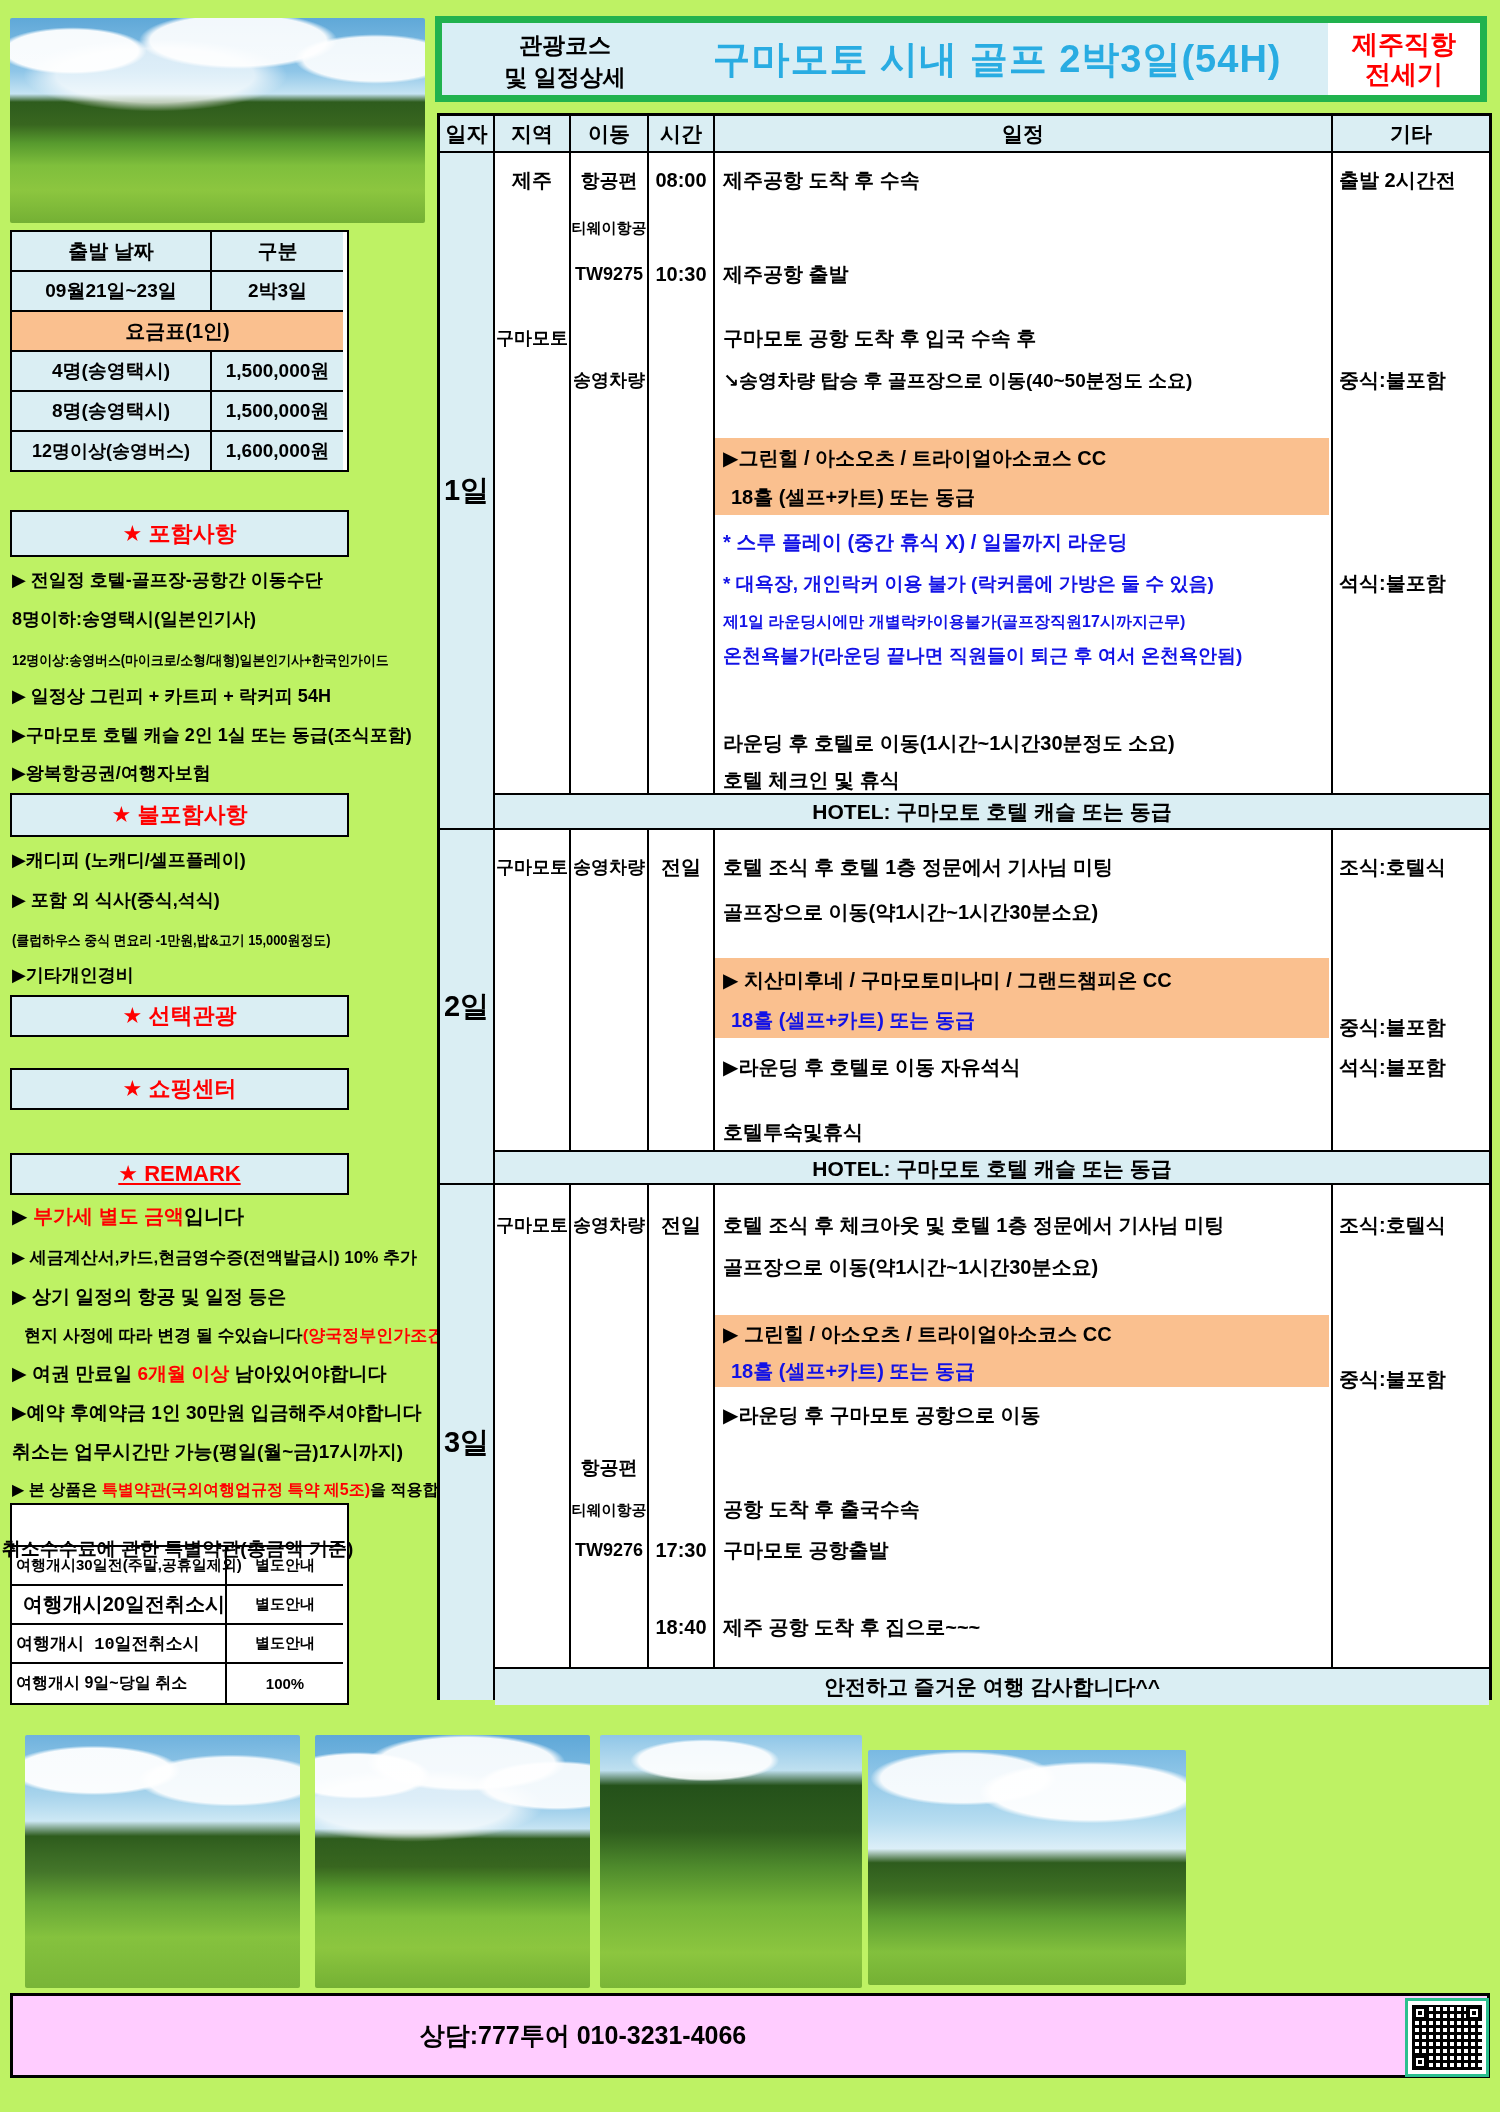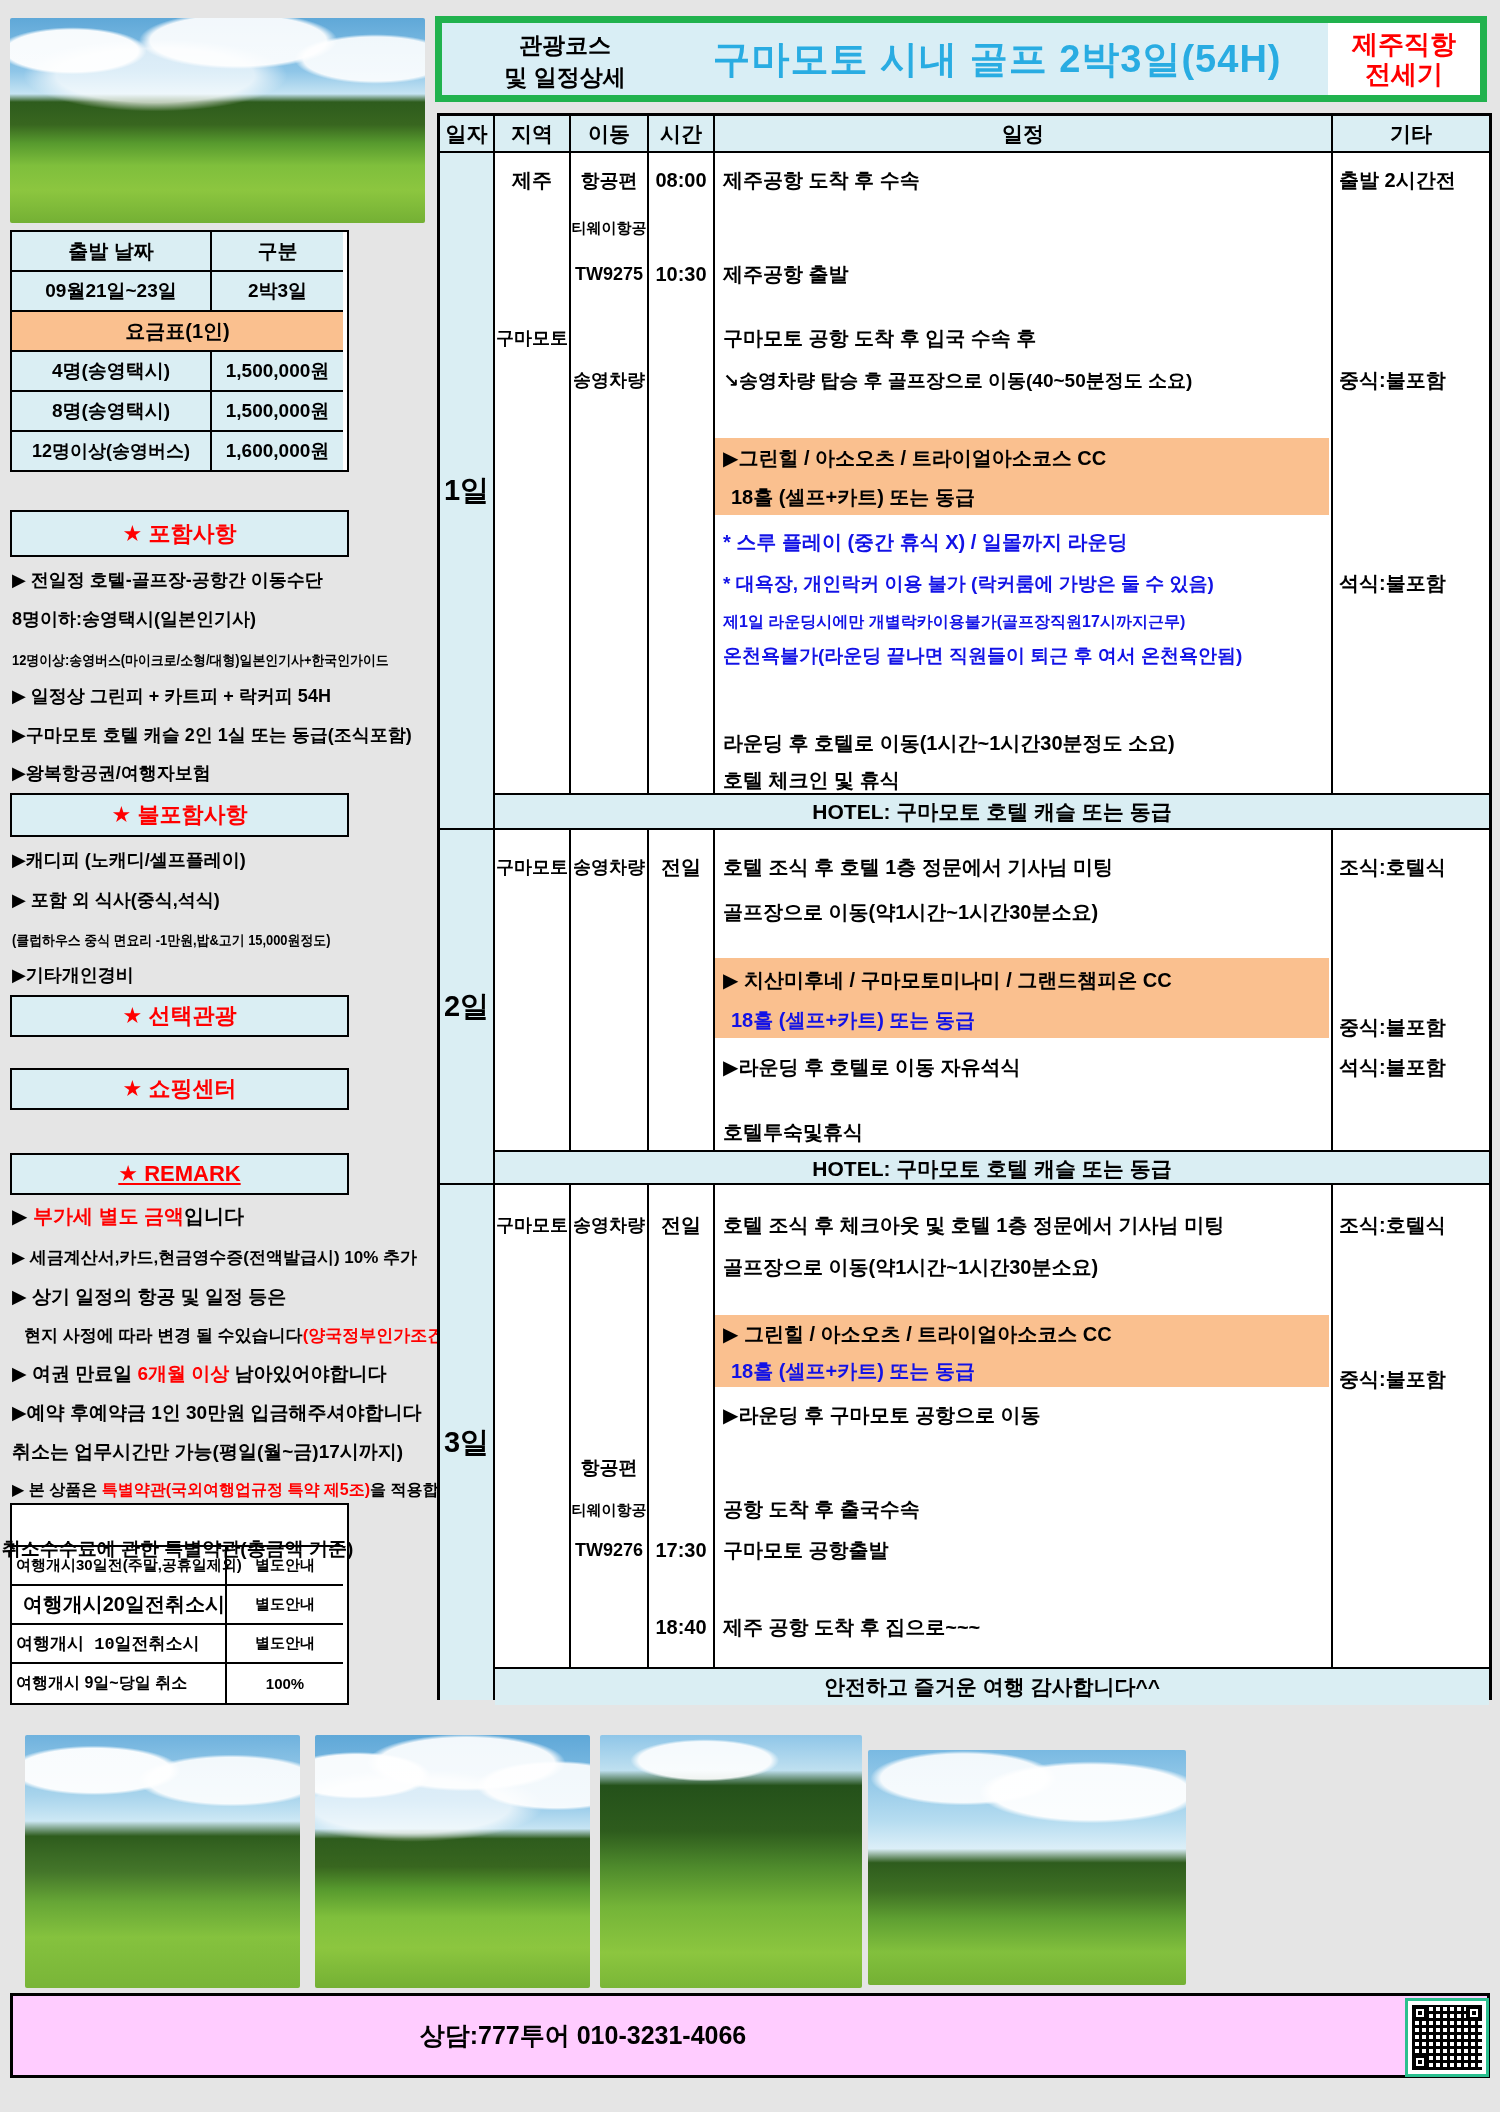--- a/index.html
+++ b/index.html
@@ -1,16 +1,16 @@
 <!DOCTYPE html>
 <html><head>
 <meta charset="utf-8">
 <style>
   html,body{margin:0;padding:0;background:#fff;}
-  #page{position:relative;width:1500px;height:2112px;background:#e5e5e5;overflow:hidden;
+  #page{position:relative;width:1500px;height:2112px;background:#bef264;overflow:hidden;
         font-family:"Liberation Sans","DejaVu Sans",sans-serif;font-weight:700;color:#000;}
   .abs{position:absolute;}
   .lb{background:#DAEEF3;}
   .orange{background:#FAC08F;}
   .red{color:#FF0000;}
   .blue{color:#1212E6;}
 
   
   .sec-hdr{position:absolute;left:10px;width:335px;border:2px solid #000;background:#DAEEF3;
            color:#FF0000;font-size:22px;display:flex;align-items:center;justify-content:center;}

